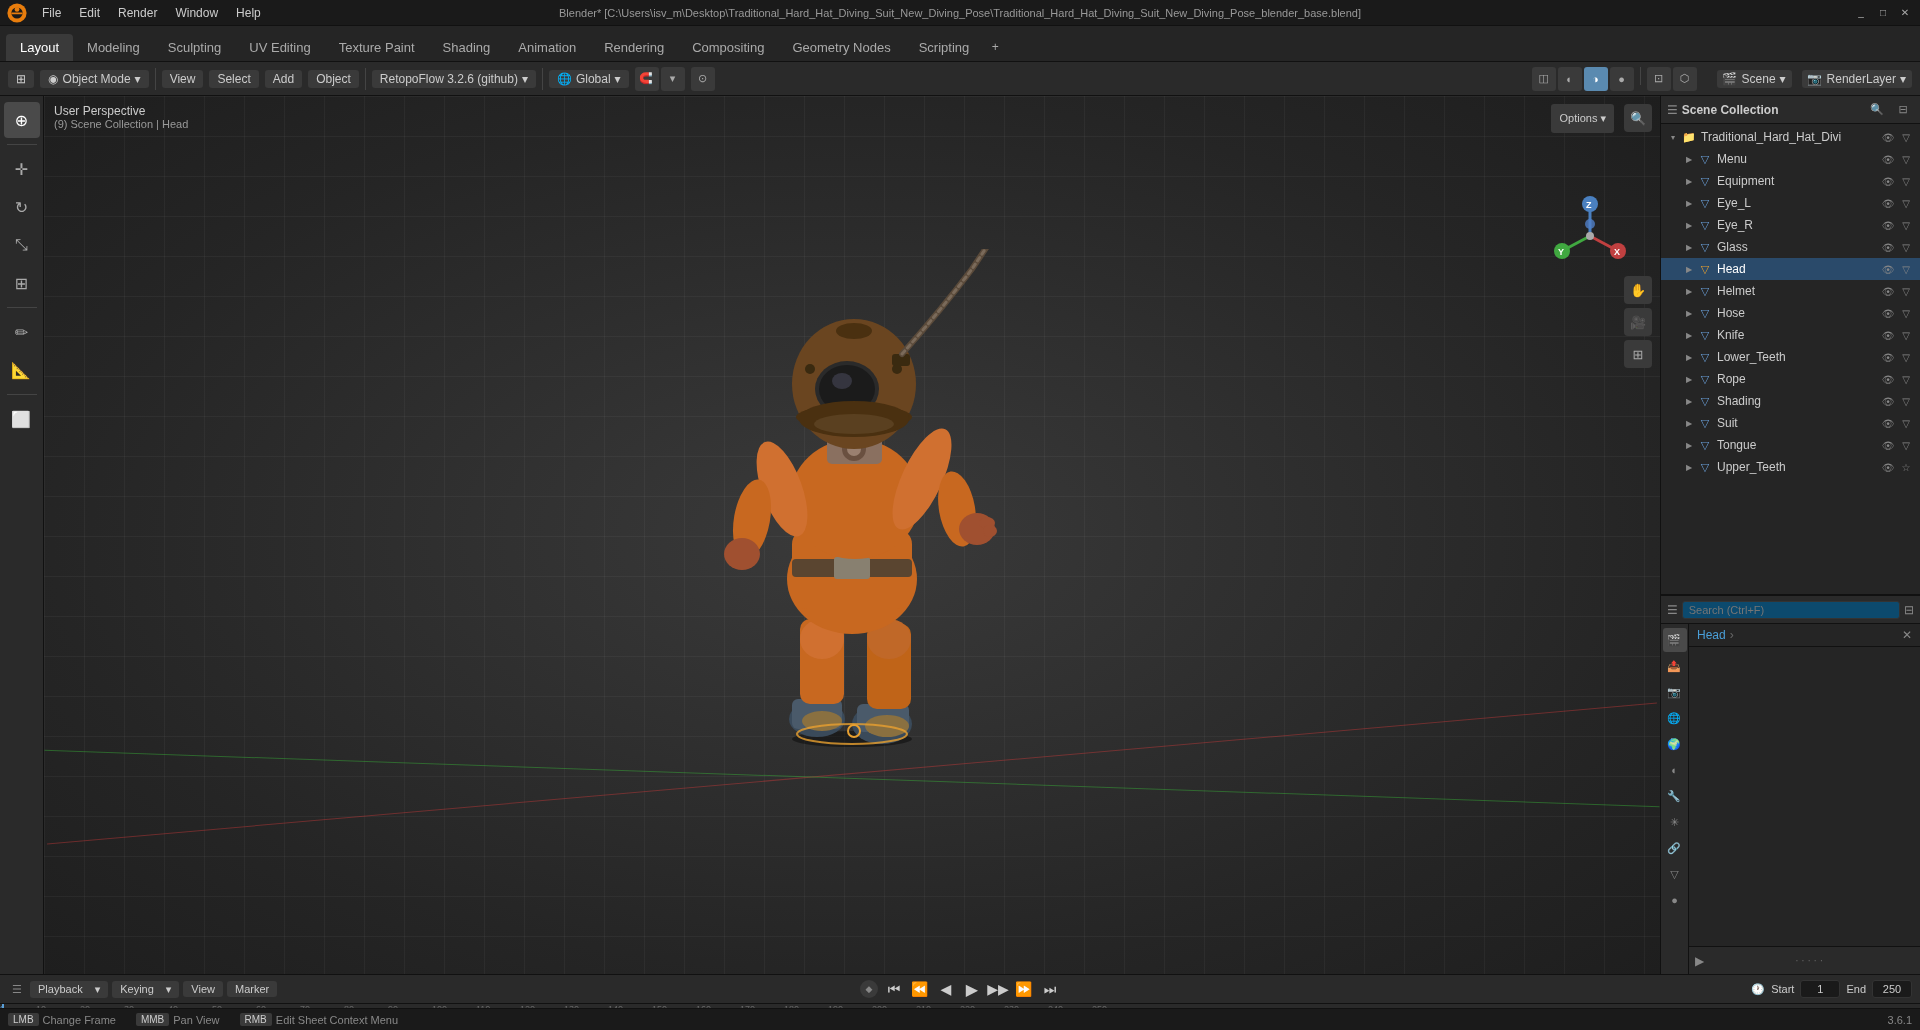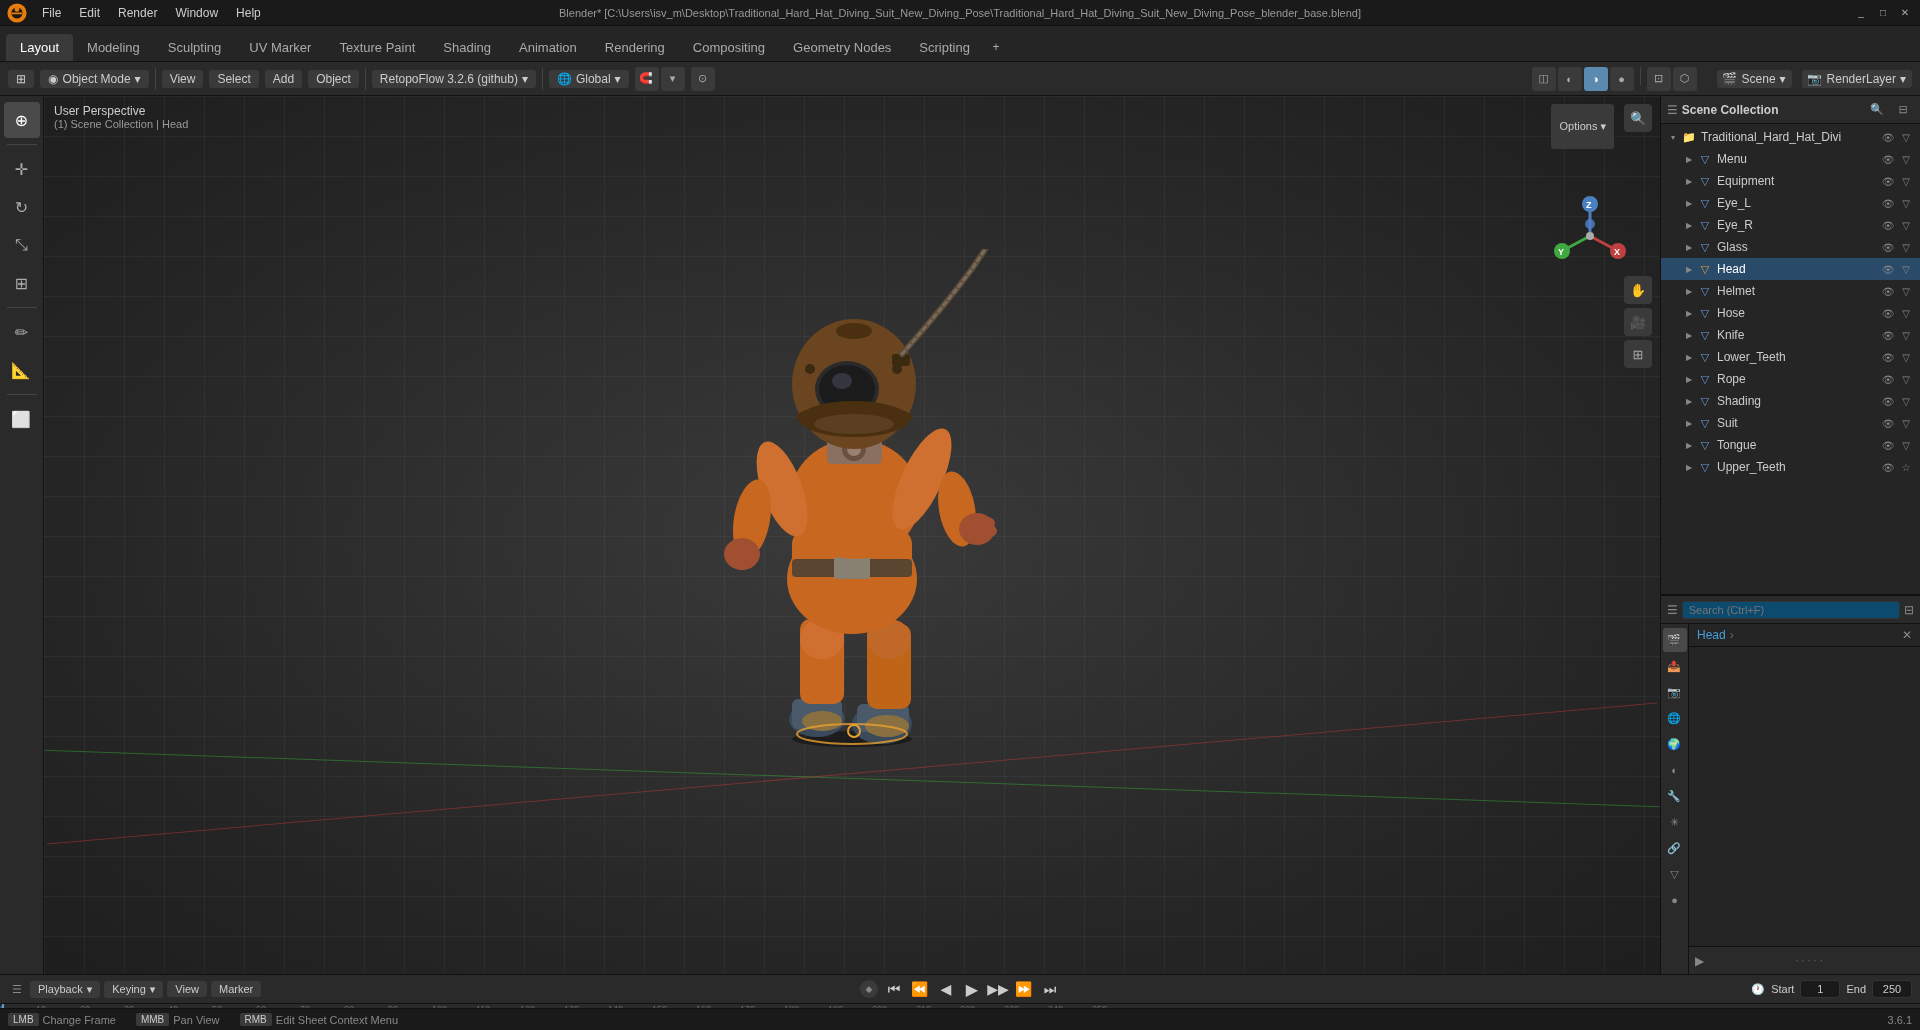--- a/index.html
+++ b/index.html
@@ -283,21 +283,21 @@
       height: 16px;
       display: flex;
       align-items: center;
       justify-content: center;
       color: #888;
       font-size: 10px;
       cursor: pointer;
     }
     .options-btn {
       background: #3a3a3a;
-      padding: 16px 8px;
+      padding: 8px 8px;
       border-radius: 3px;
       font-size: 11px;
       color: #ccc;
       cursor: pointer;
     }
 
     
     .header-toolbar {
       height: 34px;
       background: #2a2a2a;
@@ -523,21 +523,21 @@
     }
     .tl-btn {
       padding: 2px 8px;
       background: #3a3a3a;
       border-radius: 3px;
       cursor: pointer;
       font-size: 11px;
       color: #ccc;
       display: flex;
       align-items: center;
-      gap: 4px;
+      gap: 12px;
     }
     .tl-controls-center {
       position: absolute;
       left: 50%;
       transform: translateX(-50%);
       display: flex;
       align-items: center;
       gap: 6px;
     }
     .tl-play-btn {
@@ -618,21 +618,21 @@
       <div class="win-btn">_</div>
       <div class="win-btn">□</div>
       <div class="win-btn">✕</div>
     </div>
   </div>
 
   <div class="workspace-tabs">
     <div class="workspace-tab active">Layout</div>
     <div class="workspace-tab">Modeling</div>
     <div class="workspace-tab">Sculpting</div>
-    <div class="workspace-tab">UV Marker</div>
+    <div class="workspace-tab">UV Editing</div>
     <div class="workspace-tab">Texture Paint</div>
     <div class="workspace-tab">Shading</div>
     <div class="workspace-tab">Animation</div>
     <div class="workspace-tab">Rendering</div>
     <div class="workspace-tab">Compositing</div>
     <div class="workspace-tab">Geometry Nodes</div>
     <div class="workspace-tab">Scripting</div>
     <div class="tab-plus">+</div>
   </div>
 
@@ -710,21 +710,21 @@
 
     <div class="viewport">
       <div class="viewport-bg"></div>
       <div class="viewport-grid"></div>
 
       <div class="axis-line-red"></div>
       <div class="axis-line-green"></div>
 
       <div class="viewport-header">
         <div class="perspective-label">User Perspective</div>
-        <div class="collection-label">(1) Scene Collection | Head</div>
+        <div class="collection-label">(9) Scene Collection | Head</div>
       </div>
 
       <div class="character-container">
         <svg viewBox="0 0 380 520" width="380" height="520" xmlns="http://www.w3.org/2000/svg">
 
           <ellipse cx="190" cy="490" rx="60" ry="8" fill="rgba(0,0,0,0.4)"></ellipse>
 
           <ellipse cx="155" cy="470" rx="28" ry="18" fill="#3a4a5a"></ellipse>
           <ellipse cx="220" cy="475" rx="30" ry="20" fill="#3a4a5a"></ellipse>
           <rect x="130" y="450" width="50" height="30" rx="6" fill="#4a5a6a"></rect>

